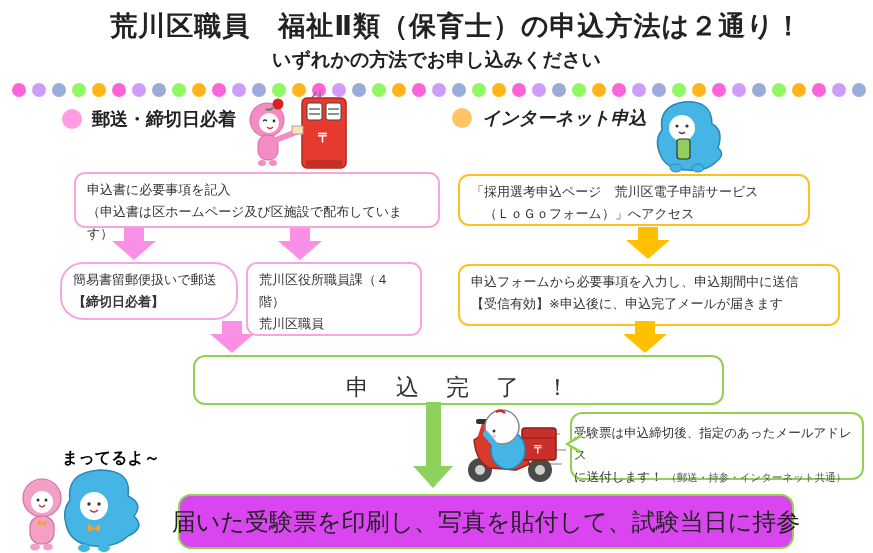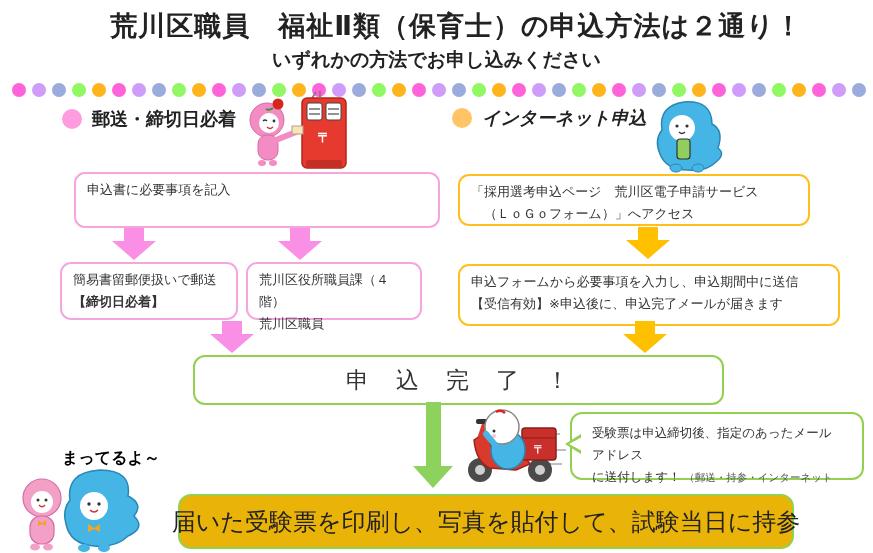--- a/index.html
+++ b/index.html
@@ -27,36 +27,36 @@
 
   .arr{position:absolute;display:flex;flex-direction:column;align-items:center;}
   .arr .shaft{width:20px;height:13px;}
   .arr .head{width:0;height:0;border-left:22px solid transparent;border-right:22px solid transparent;}
   .arr.pink .shaft{background:#fa8fe6;} .arr.pink .head{border-top:19px solid #fa8fe6;}
   .arr.orange .shaft{background:#ffc000;} .arr.orange .head{border-top:19px solid #ffc000;}
   .arr.green .shaft{width:15px;height:64px;background:#8ed25e;}
   .arr.green .head{border-left:20px solid transparent;border-right:20px solid transparent;border-top:22px solid #8ed25e;}
 
   .complete{position:absolute;left:193px;top:355px;width:527px;height:46px;
-        border:2px solid #92d050;border-radius:12px;display:flex;align-items:center;justify-content:center;
+        border:2px solid #92d050;border-radius:12px;display:flex;align-items:flex-end;justify-content:center;
         font-size:23px;letter-spacing:2px;color:#333;background:#fff;}
 
   .bubble{position:absolute;left:570px;top:412px;width:294px;height:68px;
         border:2px solid #92d050;border-radius:12px;background:#fff;
-        padding:9px 20px;box-sizing:border-box;font-size:12.5px;line-height:1.75;color:#333;}
+        padding:9px 2px;box-sizing:border-box;font-size:12.5px;line-height:1.75;color:#333;}
   .bubble::before{content:"";position:absolute;left:-17px;top:20px;
         border:10px solid transparent;border-right:16px solid #92d050;}
   .bubble::after{content:"";position:absolute;left:-10px;top:23px;
         border:7px solid transparent;border-right:13px solid #fff;}
   .bubble .note{font-size:10.5px;color:#555;}
 
   .waiting{position:absolute;left:62px;top:448px;font-size:16px;font-weight:bold;color:#000000;}
 
   .finalbox{position:absolute;left:178px;top:494px;width:612px;height:51px;
-        border:2.5px solid #92d050;border-radius:13px;background:#eab308;
+        border:2.5px solid #92d050;border-radius:13px;background:#d946ef;
         display:flex;align-items:center;justify-content:center;
         font-size:24px;color:#222;white-space:nowrap;}
 
   .mascot{position:absolute;}
 </style>
 </head>
 <body>
 
 <div class="canvas">
 
@@ -135,37 +135,38 @@
     <path d="M27,37 q3,3 6,0" stroke="#c33" stroke-width="1.4" fill="none"></path>
     <rect x="18" y="45" width="20" height="25" rx="9" fill="#f48cc4" stroke="#d66ca6" stroke-width="1"></rect>
     <path d="M36,50 L56,42" stroke="#f48cc4" stroke-width="6" stroke-linecap="round"></path>
     <rect x="52" y="36" width="11" height="8" fill="#f6e7b2" stroke="#b99" stroke-width="1"></rect>
     <ellipse cx="22" cy="73" rx="4" ry="3" fill="#f48cc4"></ellipse>
     <ellipse cx="33" cy="73" rx="4" ry="3" fill="#f48cc4"></ellipse>
   </svg>
 
   <div class="fbox pinkb" style="left:60px;top:172px;width:366px;height:56px;margin-left:14px;">
     <div>申込書に必要事項を記入</div>
+    <div>（申込書は区ホームページ及び区施設で配布しています）</div>
   </div>
 
   <div class="arr pink" style="left:112px;top:228px;">
     <i class="shaft"></i>
       <i class="head"></i>
   </div>
   <div class="arr pink" style="left:278px;top:228px;">
     <i class="shaft"></i>
       <i class="head"></i>
   </div>
 
-  <div class="fbox pinkb" style="left:60px;top:262px;width:178px;height:58px;">
+  <div class="fbox pinkb" style="left:60px;top:262px;width:178px;height:58px;border-radius:23px;">
     <div>簡易書留郵便扱いで郵送</div>
     <div class="bold">【締切日必着】</div>
   </div>
 
-  <div class="fbox pinkb" style="left:246px;top:262px;width:176px;height:58px;">
+  <div class="fbox pinkb" style="left:246px;top:262px;width:176px;height:74px;">
     <div>荒川区役所職員課（４階）</div>
     <div>荒川区職員</div>
   </div>
 
   <div class="arr pink" style="left:210px;top:321px;">
     <i class="shaft"></i>
       <i class="head"></i>
   </div>
 
   <div class="col-header" style="left:452px;top:106px;font-style:italic;">

